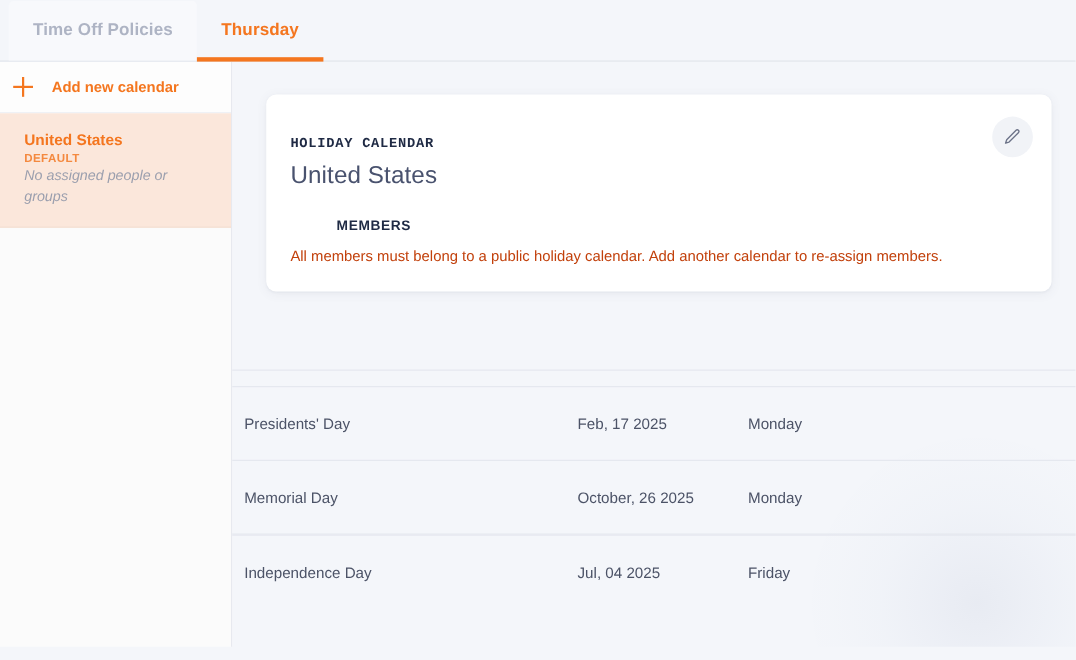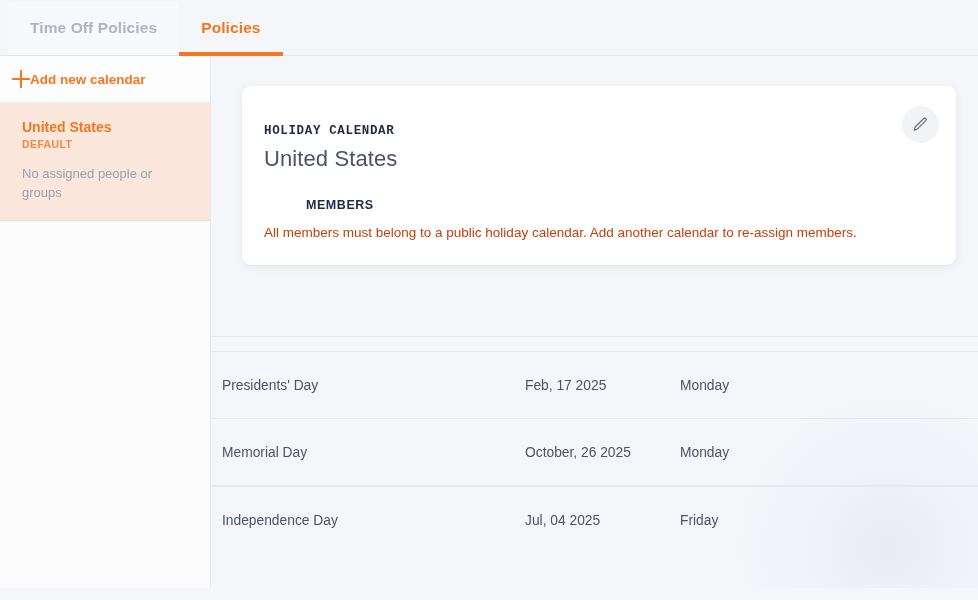--- a/index.html
+++ b/index.html
@@ -103,21 +103,21 @@
     height: 544px;
     background: #fbfbfb;
     border-right: 1px solid #e7e9ef;
     z-index: 2;
   }
 
   .add-calendar {
     height: 47px;
     display: flex;
     align-items: center;
-    gap: 0;
+    gap: 17px;
     padding: 0 12px;
     color: #f4761f;
     font-size: 13.5px;
     font-weight: bold;
     cursor: pointer;
     border-bottom: 1px solid #eceef3;
     background: #fdfdfd;
     user-select: none;
   }
 
@@ -151,23 +151,23 @@
 
   .cal-default {
     color: #f4893f;
     font-size: 10.5px;
     font-weight: bold;
     letter-spacing: 0.4px;
     margin-top: 2px;
   }
 
   .cal-sub {
-    margin-top: 14px;
     color: #9b9fae;
     font-size: 13px;
+    font-style: italic;
     line-height: 19px;
     max-width: 150px;
   }
 
   
   .main {
     position: absolute;
     top: 56px; left: 211px;
     width: 767px;
     height: 544px;
@@ -352,21 +352,21 @@
 
 <div class="app">
 
   <div class="blob"></div>
 
   <div class="tabbar">
     <div class="tab tab-inactive">
       <span>Time Off Policies</span>
     </div>
     <div class="tab tab-active">
-      <span>Policies</span>
+      <span>Thursday</span>
     </div>
   </div>
 
   <div class="sidebar">
 
     <div class="add-calendar">
       <span class="plus-icon"></span>
       <span>Add new calendar</span>
     </div>
 

